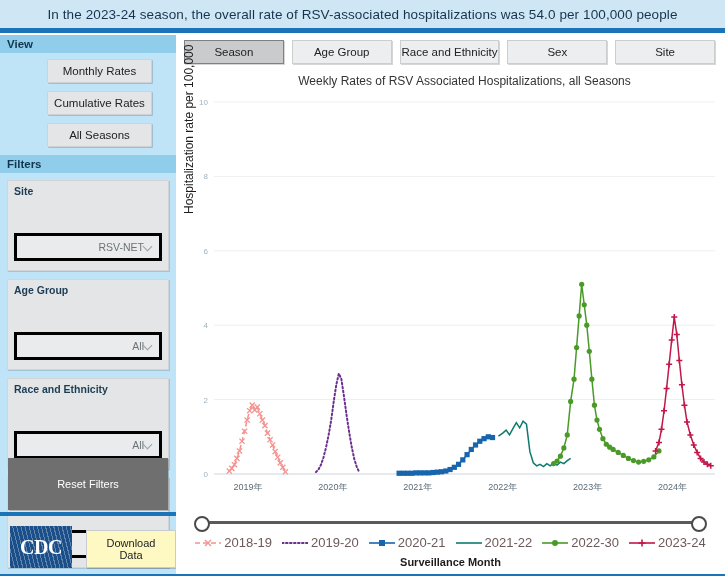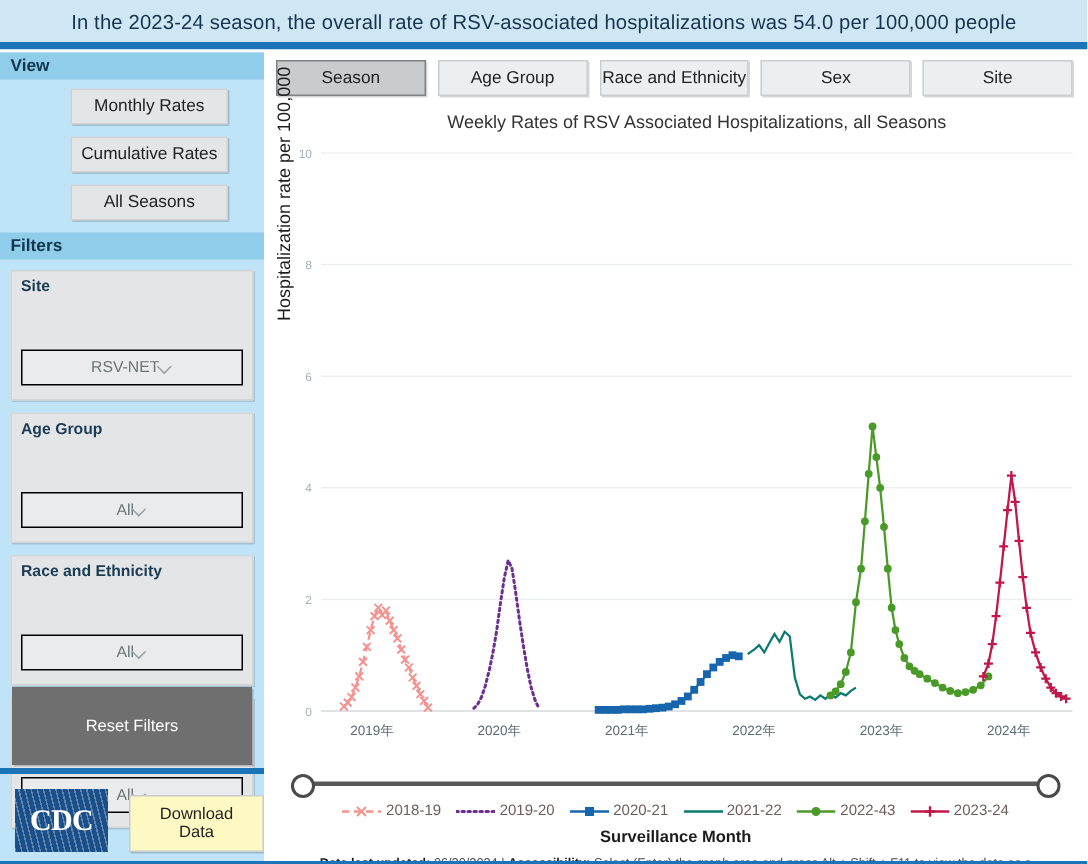--- a/index.html
+++ b/index.html
@@ -43,22 +43,22 @@
 
   .filters-wrap{padding:0 7px;}
   .filter{
     background:#e3e5e6;border:1px solid #d2d5d7;
     margin-top:8px;padding:4px 6px 9px 6px;
     box-shadow:1px 1px 0 rgba(0,0,0,.14);
   }
   .filter:first-child{margin-top:7px;}
   .filter-label{font-size:10.5px;font-weight:bold;color:#1b3c54;margin-bottom:5px;}
   .select{
-    display:flex;align-items:center;justify-content:center;
-    background:#e9ebec;border:1px solid #000000;
+    display:flex;align-items:center;justify-content:flex-end;
+    background:#e9ebec;border:3px solid #000000;
     height:22px;padding:0 6px;cursor:pointer;margin-top:36px;
   }
   .select-val{font-size:10.5px;color:#6b7377;}
   .chev{width:9px;height:9px;position:relative;}
   .chev:before{
     content:"";position:absolute;left:0;top:0;
     width:6px;height:6px;border-right:1.4px solid #9aa2a7;border-bottom:1.4px solid #9aa2a7;
     transform:rotate(45deg);
   }
 
@@ -125,21 +125,21 @@
   }
   .handle.left{left:-4px;}
   .handle.right{right:-4px;}
 
   
   .legend{
     display:flex;justify-content:center;align-items:center;gap:10px;
     margin-top:5px;font-size:9px;color:#6d5a5a;flex-wrap:nowrap;
   }
   .lg{display:flex;align-items:center;gap:3px;white-space:nowrap;}
-  .lg-txt{font-size:10px;}
+  .lg-txt{font-size:13px;}
 
   
   .xaxis-title{text-align:center;font-size:11px;font-weight:bold;color:#1c1c1c;margin-top:6px;}
   .foot{
     text-align:center;font-size:8.5px;color:#4c4c4c;margin-top:5px;line-height:1.45;
     padding:0 28px;
   }
   .foot b{color:#1c1c1c;}
   .foot-rule{position:absolute;left:0;right:0;bottom:0;height:4px;background:#1b74b8;}
 </style>
@@ -387,21 +387,21 @@
             <svg width="26" height="10">
               <line x1="0" y1="5" x2="26" y2="5" stroke="#0d7a6e" stroke-width="1.6"></line>
             </svg>
             <span class="lg-txt">2021-22</span>
           </div>
           <div class="lg">
             <svg width="26" height="10">
               <line x1="0" y1="5" x2="26" y2="5" stroke="#4a9a28" stroke-width="1.6"></line>
               <circle cx="13" cy="5" r="3" fill="#4a9a28"></circle>
             </svg>
-            <span class="lg-txt">2022-43</span>
+            <span class="lg-txt">2022-30</span>
           </div>
           <div class="lg">
             <svg width="26" height="10">
               <line x1="0" y1="5" x2="26" y2="5" stroke="#c2174a" stroke-width="1.6"></line>
               <path d="M9.5 5 L16.5 5 M13 1.5 L13 8.5" stroke="#c2174a" stroke-width="1.6"></path>
             </svg>
             <span class="lg-txt">2023-24</span>
           </div>
         </div>
 

